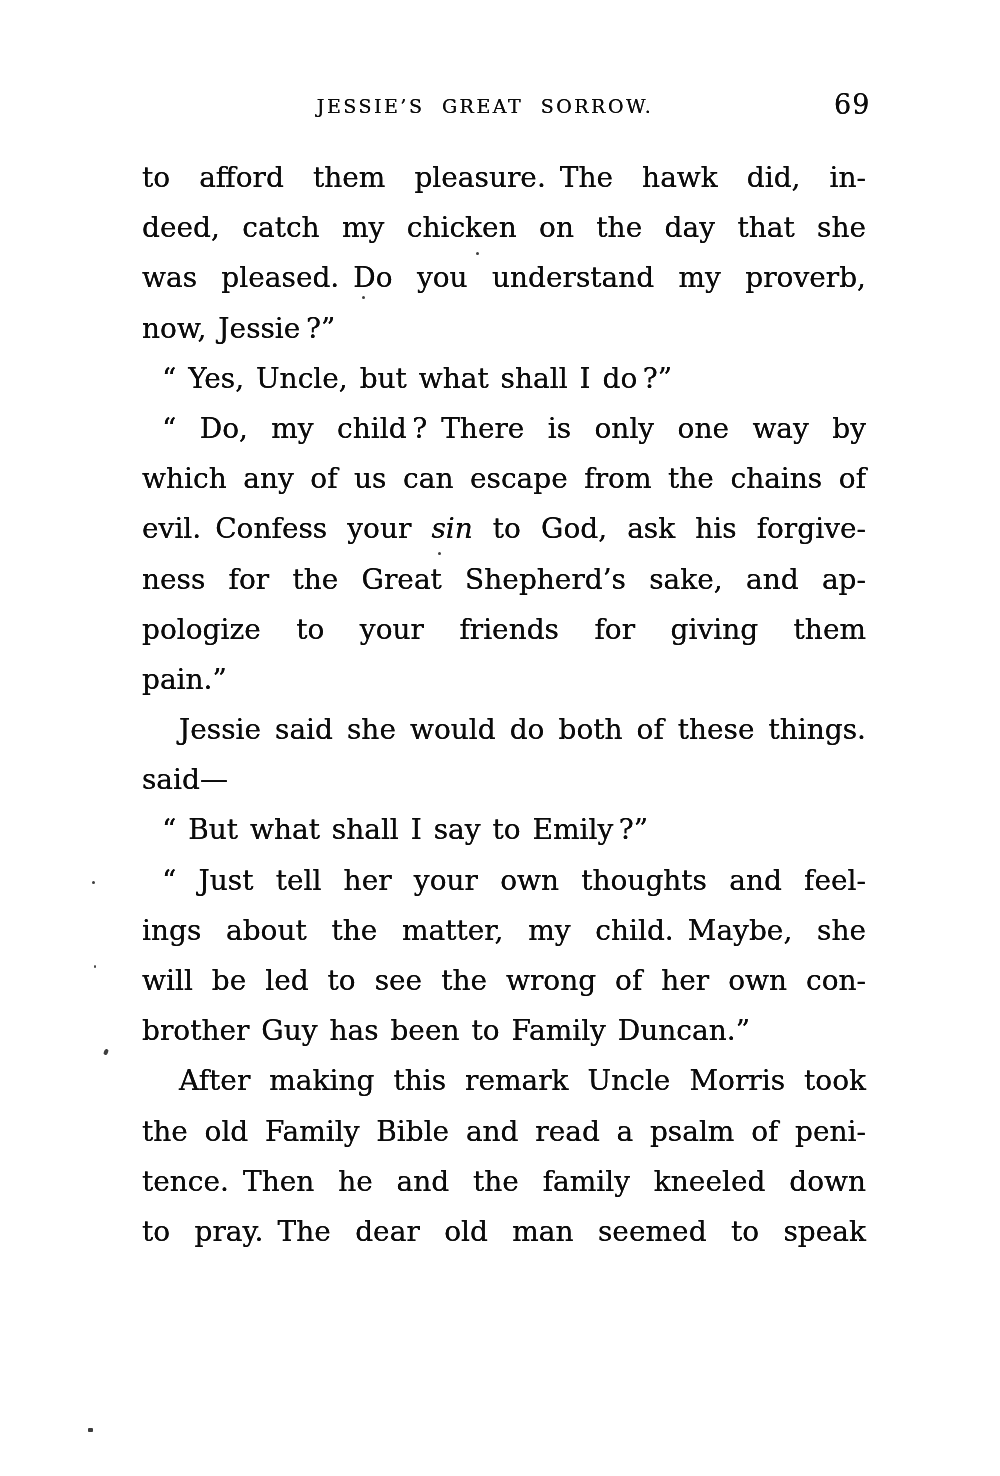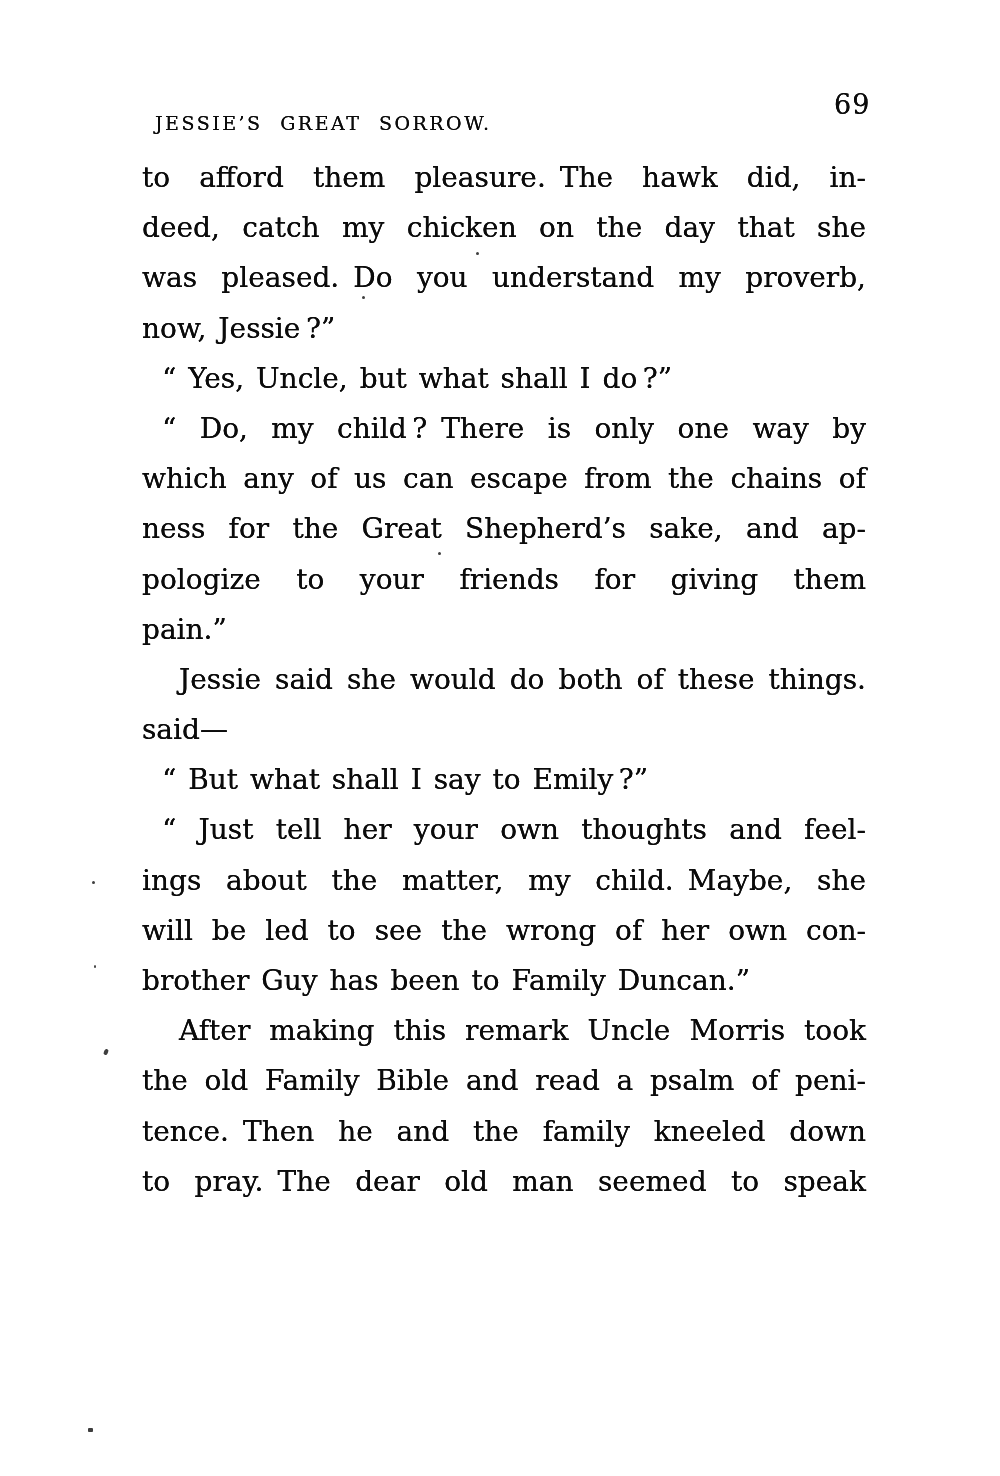--- a/index.html
+++ b/index.html
@@ -12,23 +12,24 @@
     width: 1000px;
     height: 1476px;
     background: #ffffff;
     overflow: hidden;
     font-family: "DejaVu Serif", serif;
     color: #0b0b0b;
   }
   
   .running-header {
     position: absolute;
-    top: 112px;
+    top: 95px;
     left: 155px;
     width: 660px;
+    text-align: center;
     font-size: 19px;
     letter-spacing: 2.5px;
     word-spacing: 9px;
     white-space: nowrap;
     text-shadow: 0 0 0.5px currentColor;
   }
   .page-number {
     position: absolute;
     top: 89px;
     left: 834px;
@@ -77,20 +78,21 @@
   <div class="page-number">69</div>
 
   <div class="text-block">
     <div class="line">to afford them pleasure. The hawk did, in-</div>
     <div class="line">deed, catch my chicken on the day that she</div>
     <div class="line">was pleased. Do you understand my proverb,</div>
     <div class="line left">now, Jessie ?”</div>
     <div class="line left indent-q">“ Yes, Uncle, but what shall I do ?”</div>
     <div class="line indent-q">“ Do, my child ? There is only one way by</div>
     <div class="line">which any of us can escape from the chains of</div>
+    <div class="line"><span>evil. Confess your </span><span class="it">sin</span><span> to God, ask his forgive-</span></div>
     <div class="line">ness for the Great Shepherd’s sake, and ap-</div>
     <div class="line">pologize to your friends for giving them</div>
     <div class="line left">pain.”</div>
     <div class="line indent">Jessie said she would do both of these things.</div>
     <div class="line left">said—</div>
     <div class="line left indent-q">“ But what shall I say to Emily ?”</div>
     <div class="line indent-q">“ Just tell her your own thoughts and feel-</div>
     <div class="line">ings about the matter, my child. Maybe, she</div>
     <div class="line">will be led to see the wrong of her own con-</div>
     <div class="line left">brother Guy has been to Family Duncan.”</div>

